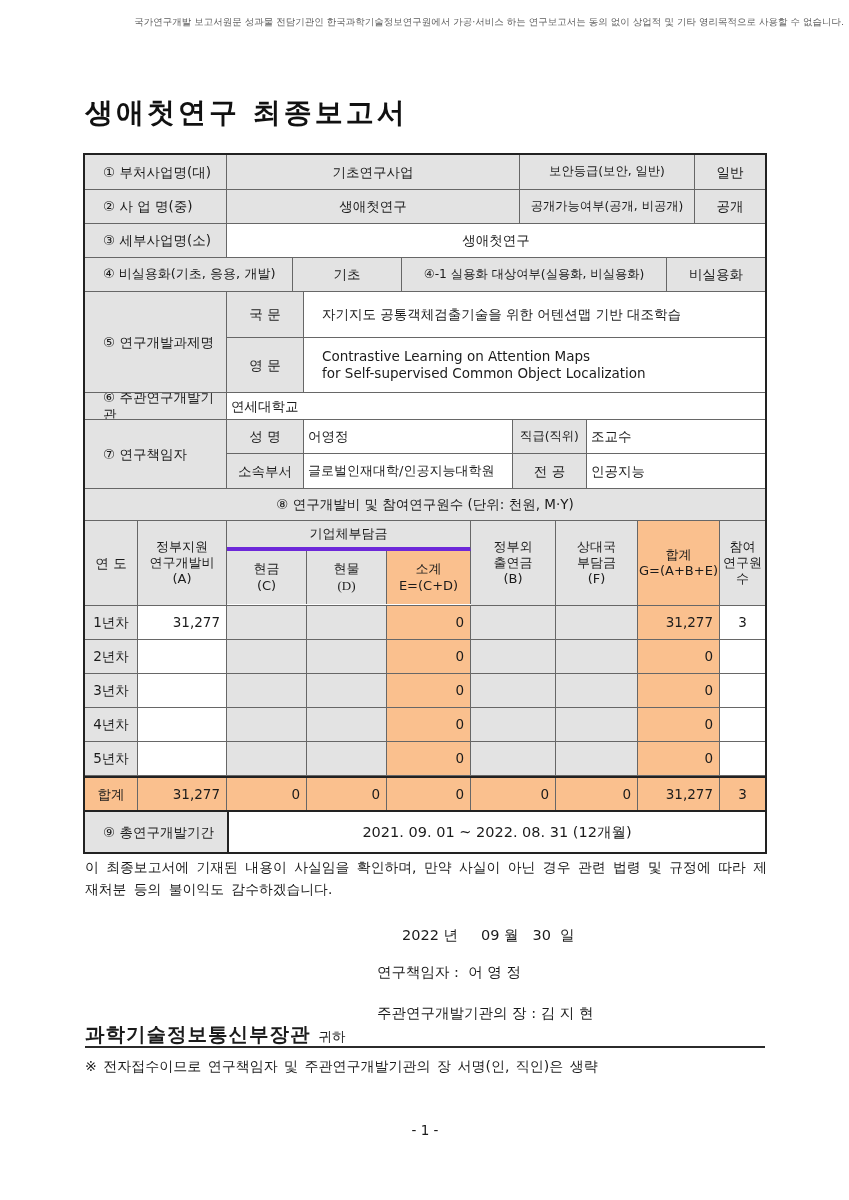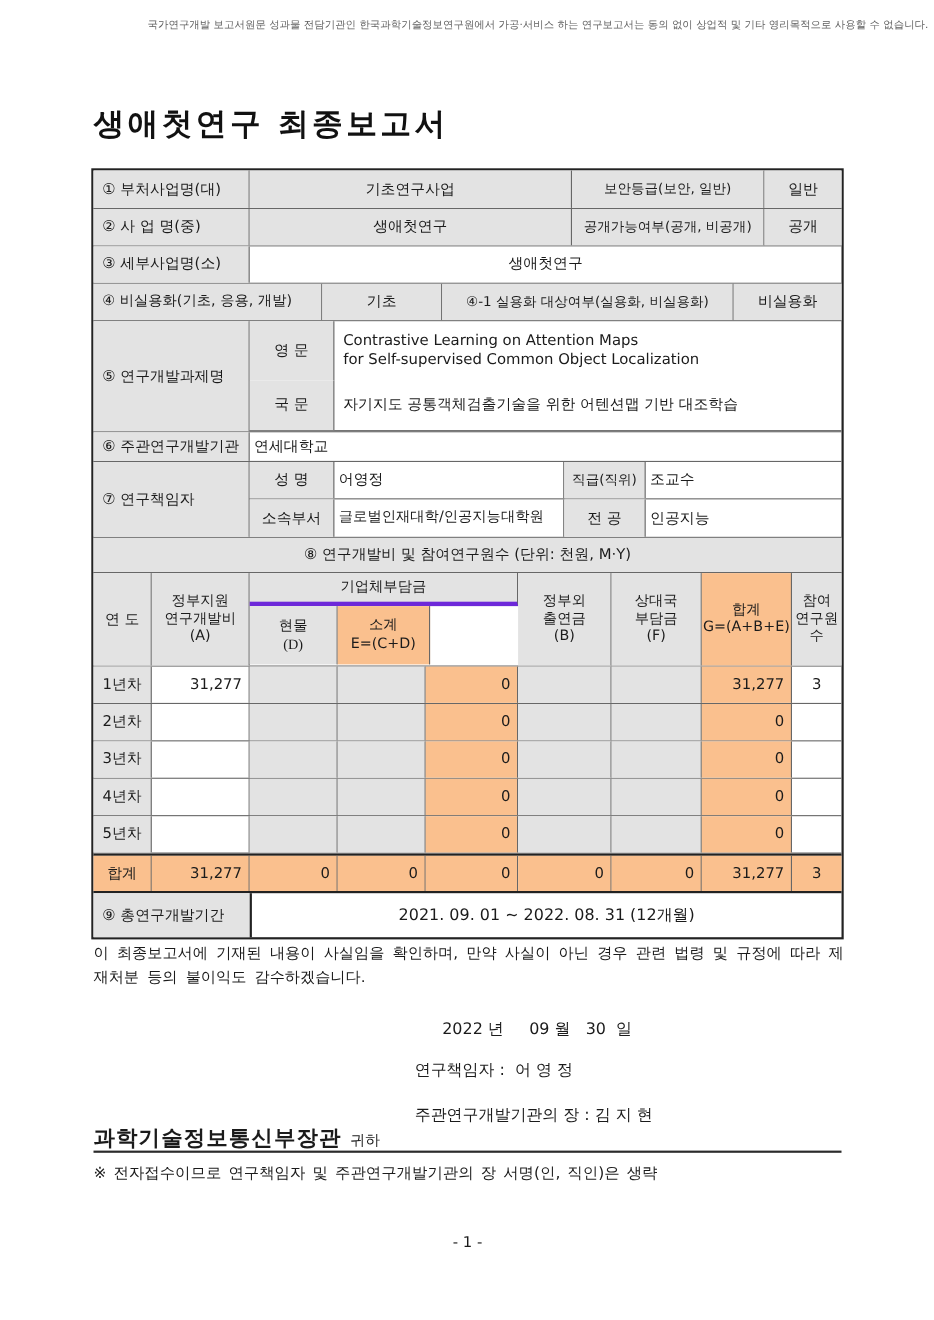--- a/index.html
+++ b/index.html
@@ -13,21 +13,21 @@
   
   .form{top:153px;left:83px;width:684px;border:2px solid #222;box-sizing:border-box;background:#fff;}
   .frow{display:flex;border-bottom:1px solid #676767;box-sizing:border-box;}
   .frow.noline{border-bottom:none;}
   .cell{box-sizing:border-box;border-right:1px solid #676767;display:flex;align-items:center;
         font-size:13.5px;flex-shrink:0;overflow:hidden;line-height:1.25;}
   .cell.last{border-right:none;}
   .gray{background:#e3e3e3;}
   .orange{background:#fac08e;}
   .ctr{justify-content:center;text-align:center;}
-  .lft{justify-content:flex-start;padding-left:8px;}
+  .lft{justify-content:flex-start;padding-left:18px;}
   .rgt{justify-content:flex-end;padding-right:6px;}
   .pre{white-space:pre-line;}
   .fs12{font-size:12.3px;}
   .fs13{font-size:13px;}
   .h35{height:35px}.h34{height:34px}.h27{height:27px}.h32{height:32px}.h30{height:30px}
   .h46{height:46px}.h54{height:54px}.h85{height:85px}.h36{height:36px}.h40{height:40px}
   .w142{width:142px}.w293{width:293px}.w175{width:175px}.w70{width:70px}.w538{width:538px}
   .w208{width:208px}.w109{width:109px}.w265{width:265px}.w98{width:98px}
   .w77{width:77px}.w461{width:461px}.w209{width:209px}.w74{width:74px}.w178{width:178px}
   .w53{width:53px}.w89{width:89px}.w80{width:80px}.w84{width:84px}.w85x{width:85px}.w82{width:82px}.w45{width:45px}
@@ -80,28 +80,28 @@
     <div class="frow h34">
       <div class="cell gray lft w208 fs13">④ 비실용화(기초, 응용, 개발)</div>
       <div class="cell gray ctr w109">기초</div>
       <div class="cell gray ctr w265 fs12">④-1 실용화 대상여부(실용화, 비실용화)</div>
       <div class="cell gray ctr w98 last">비실용화</div>
     </div>
 
     <div class="frow noline" style="border-bottom:1px solid #676767;">
       <div class="cell gray lft w142" style="height:100px;">⑤ 연구개발과제명</div>
       <div class="vgroup" style="width:538px;">
+        <div class="hgroup h46" style="border-bottom:1px solid #676767;">
+          <div class="cell gray ctr w77" style="height:45px;">국 문</div>
+          <div class="cell lft w461 last" style="height:45px;">자기지도 공통객체검출기술을 위한 어텐션맵 기반 대조학습</div>
+        </div>
         <div class="hgroup h54">
           <div class="cell gray ctr w77" style="height:54px;">영 문</div>
           <div class="cell lft w461 last pre" style="height:54px;">Contrastive Learning on Attention Maps
  for Self-supervised Common Object Localization</div>
-        </div>
-        <div class="hgroup h46" style="border-bottom:1px solid #676767;">
-          <div class="cell gray ctr w77" style="height:45px;">국 문</div>
-          <div class="cell lft w461 last" style="height:45px;">자기지도 공통객체검출기술을 위한 어텐션맵 기반 대조학습</div>
         </div>
       </div>
     </div>
 
     <div class="frow h27">
       <div class="cell gray lft w142">⑥ 주관연구개발기관</div>
       <div class="cell lft w538 last" style="padding-left:4px;">연세대학교</div>
     </div>
 
     <div class="frow noline" style="border-bottom:1px solid #676767;">
@@ -127,20 +127,22 @@
     </div>
 
     <div class="frow h85">
       <div class="cell gray ctr w53" style="height:84px;">연 도</div>
       <div class="cell gray ctr w89 pre fs13" style="height:84px;">정부지원
 연구개발비
 (A)</div>
       <div class="vgroup" style="width:244px;height:84px;">
         <div class="cell gray ctr h30 fs13" style="width:244px;border-bottom:4px solid #6d28d9;">기업체부담금</div>
         <div class="hgroup" style="height:53px;">
+          <div class="cell gray ctr w80 pre fs13" style="height:53px;">현금
+(C)</div>
           <div class="cell gray ctr w80 pre fs13" style="height:53px;font-family:Liberation Serif, serif;">현물
 (D)</div>
           <div class="cell orange ctr w84 pre fs13" style="height:53px;">소계
 E=(C+D)</div>
         </div>
       </div>
       <div class="cell gray ctr w85x pre fs13" style="height:84px;">정부외
 출연금
 (B)</div>
       <div class="cell gray ctr w82 pre fs13" style="height:84px;">상대국

